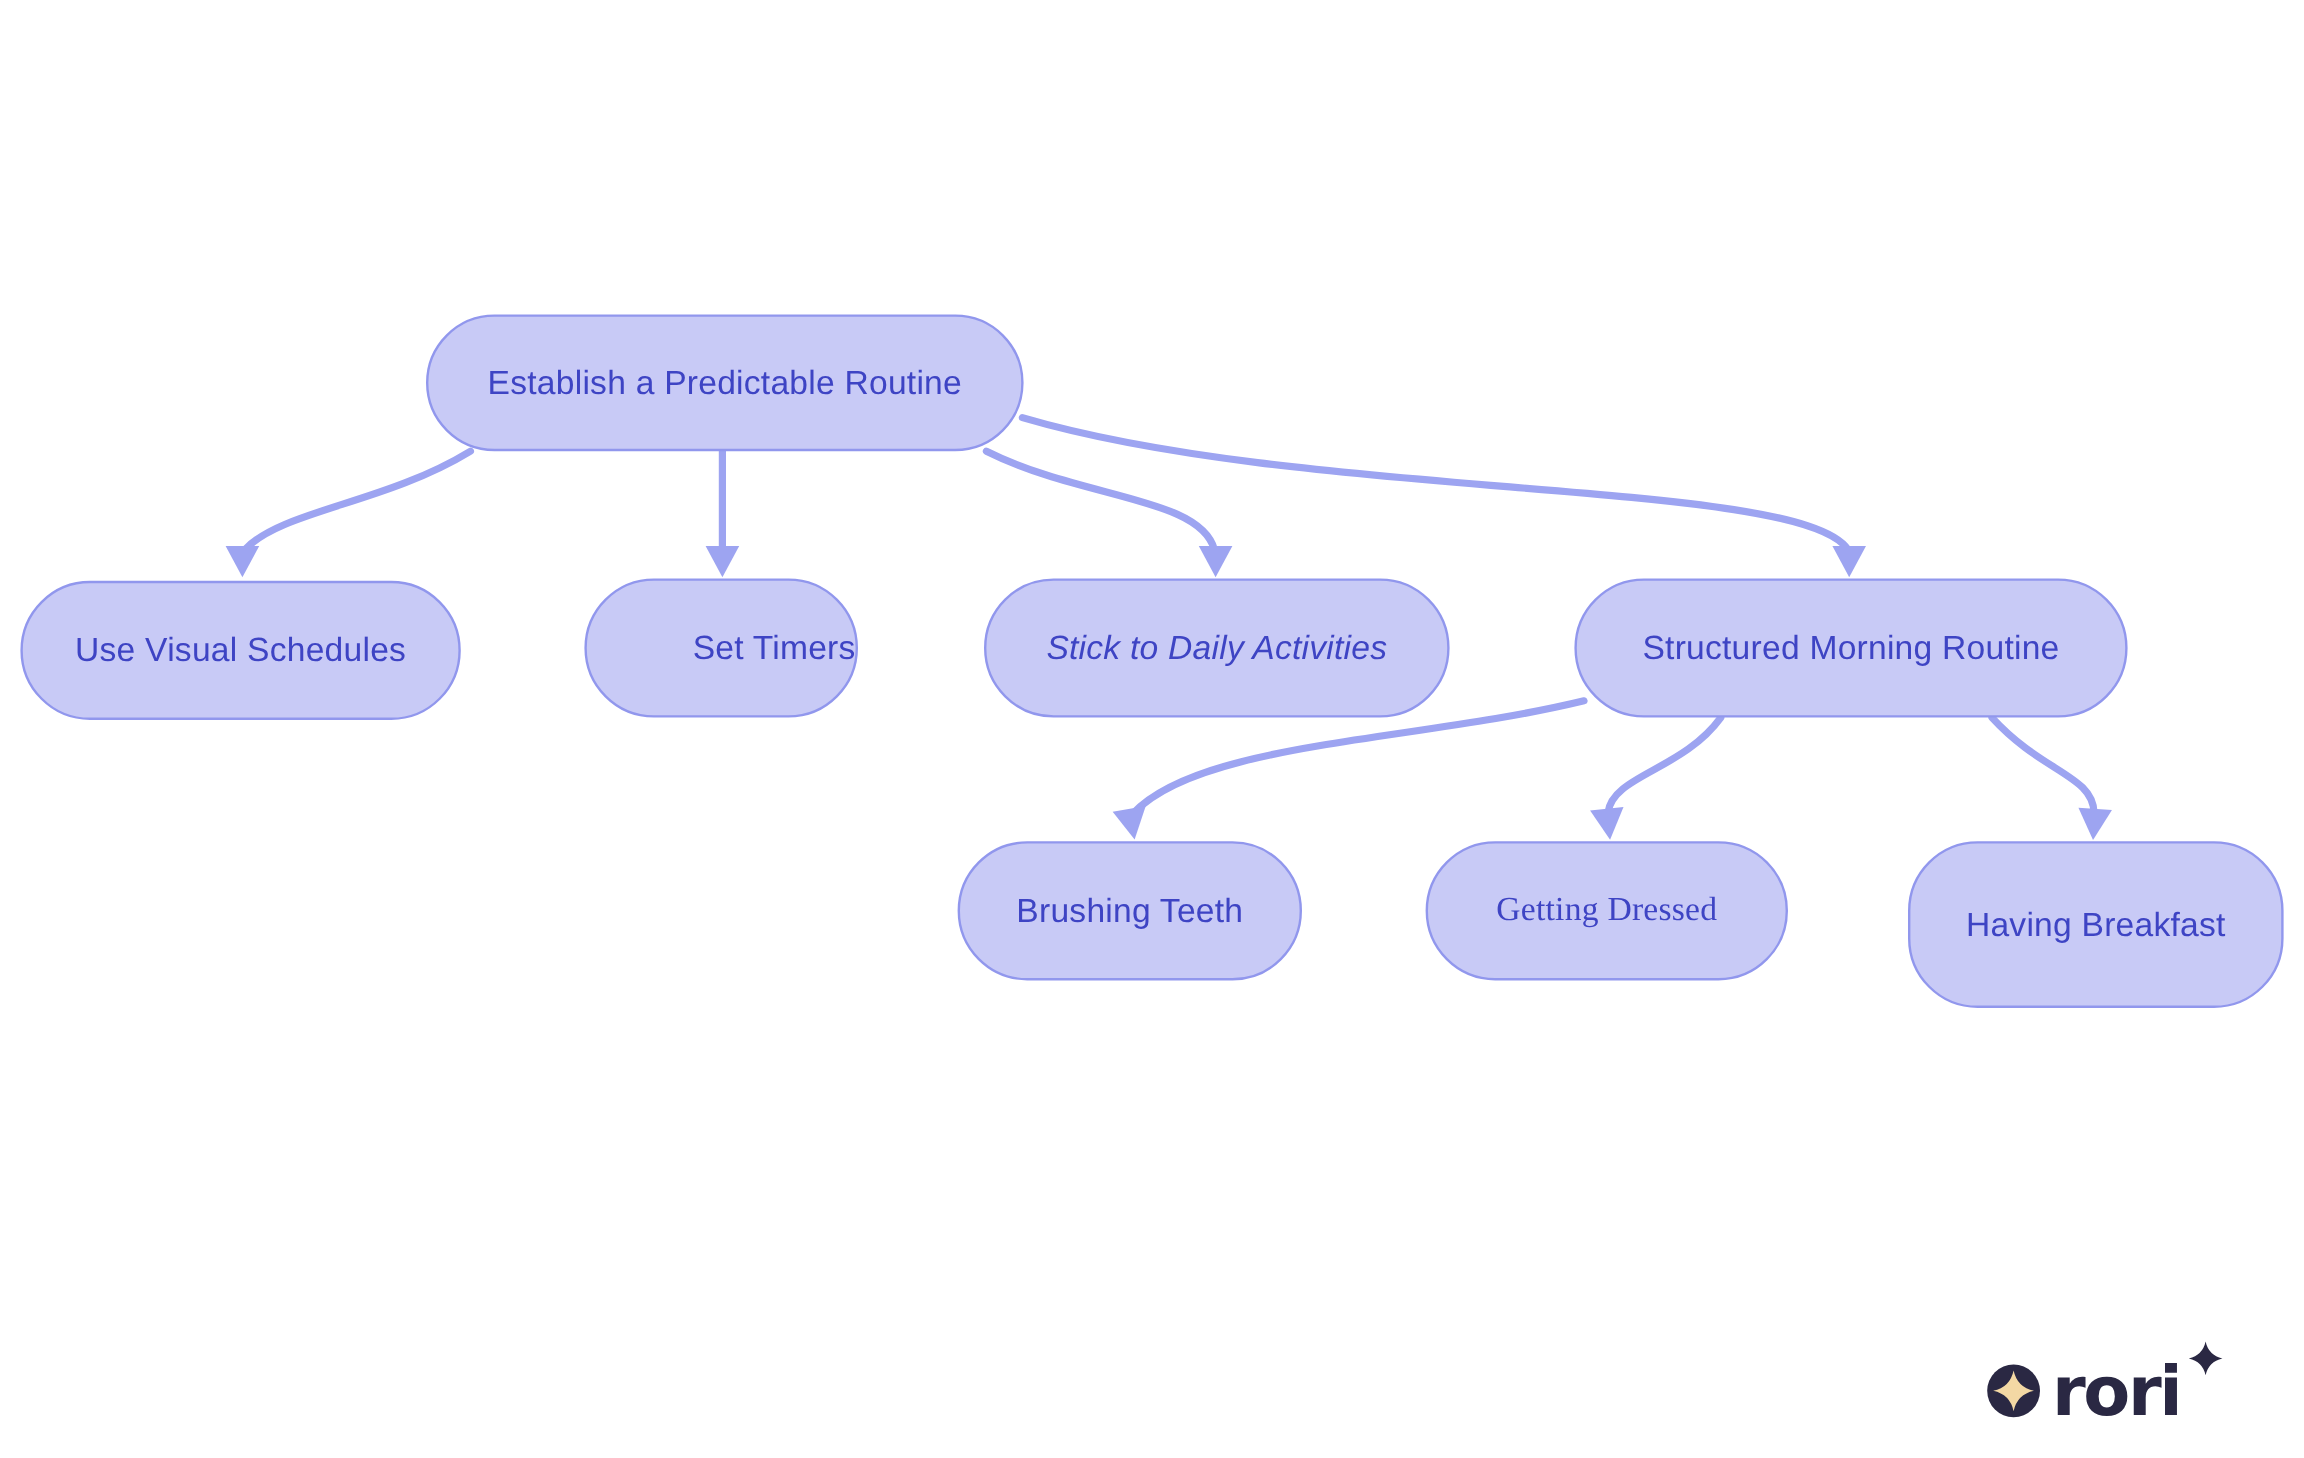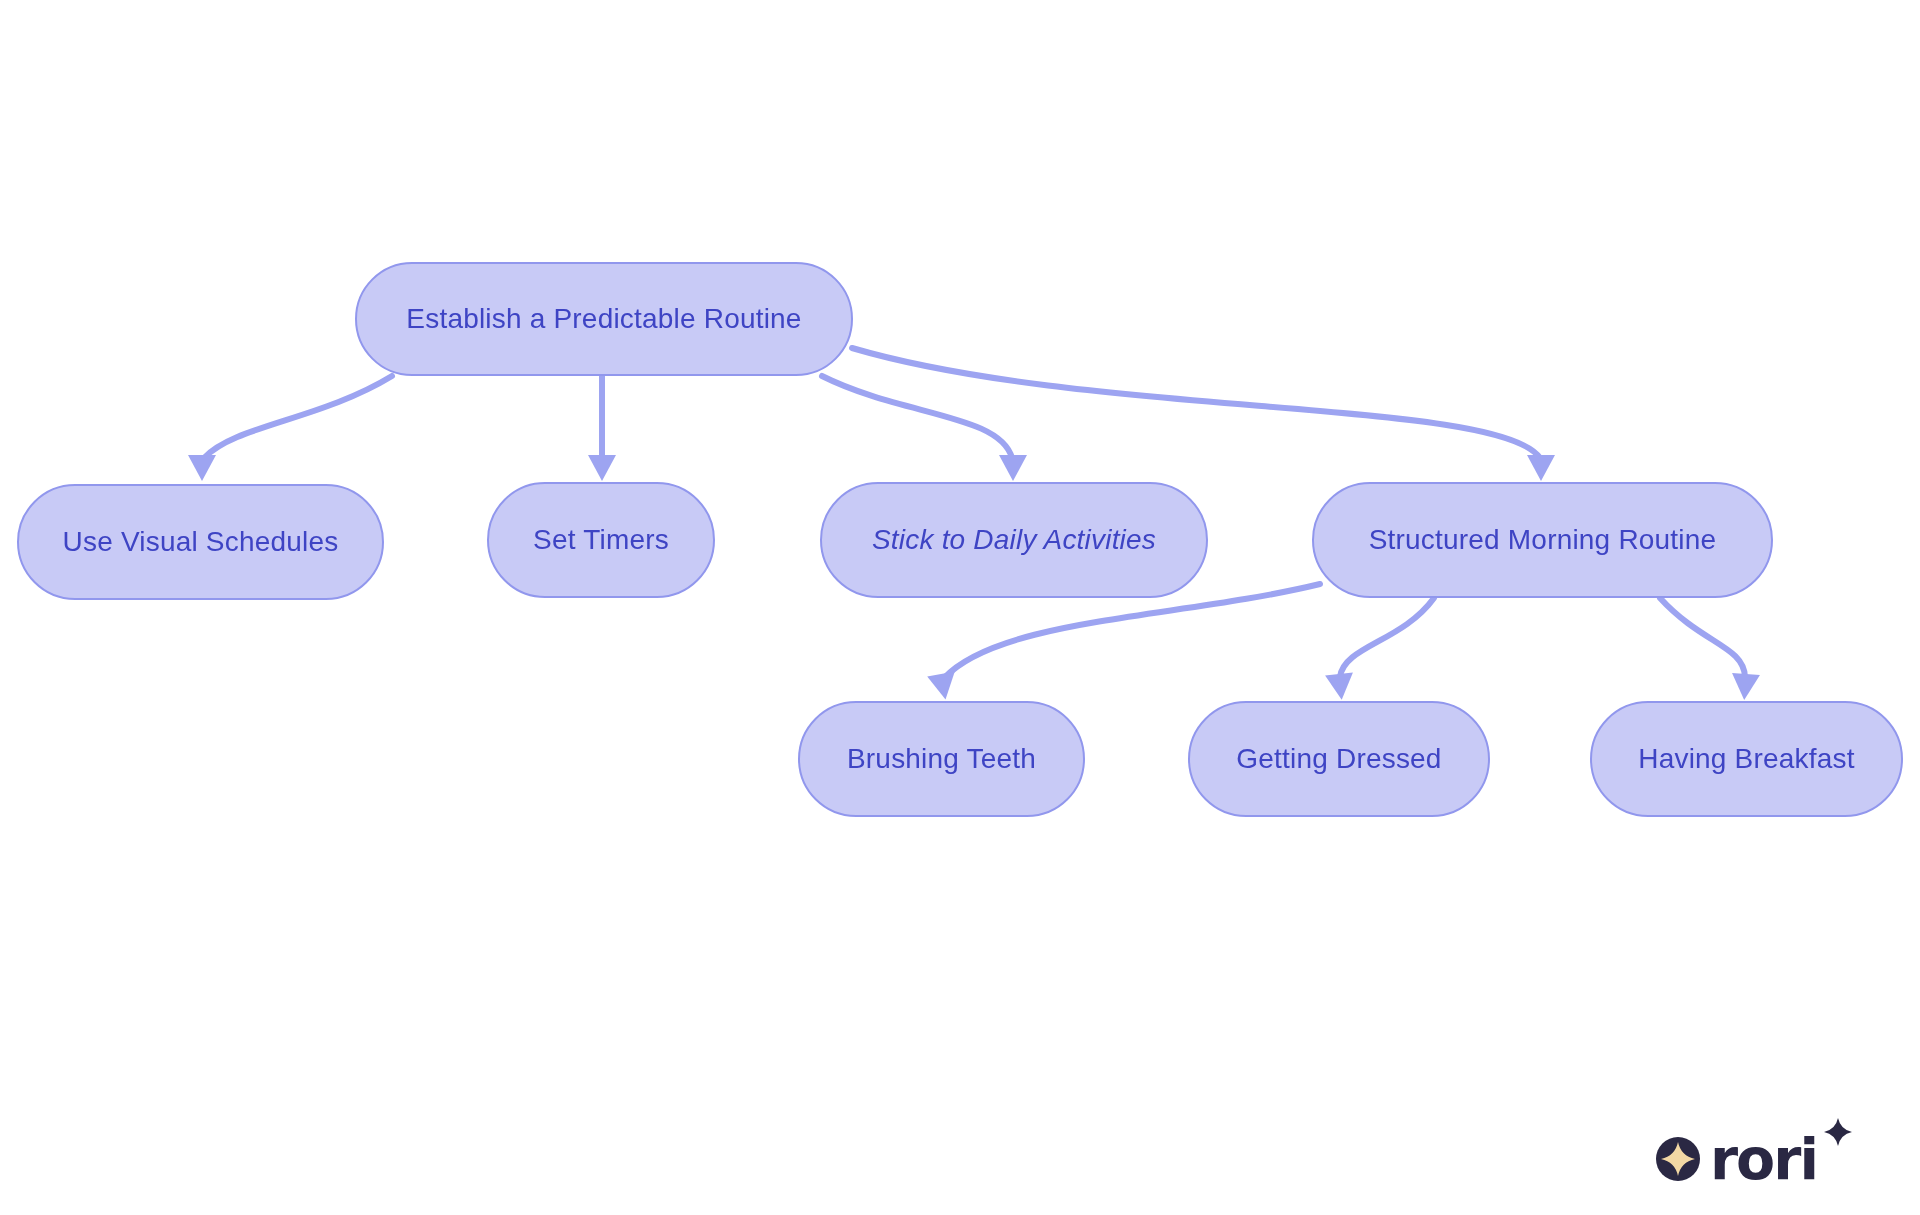--- a/index.html
+++ b/index.html
@@ -38,26 +38,26 @@
     fill: none;
     stroke: #9da4f1;
     stroke-width: 6;
     stroke-linecap: round;
   }
   .arrowhead { fill: #9da4f1; stroke: none; }
 
   
   #node-establish { left: 355px;  top: 262px; width: 498px; height: 114px; }
   #node-visual    { left: 17px;   top: 484px; width: 367px; height: 116px; }
-  #node-timers    { left: 487px;  top: 482px; width: 228px; height: 116px; }
+  #node-timers    { left: 487px;  top: 482px; width: 228px; height: 116px; justify-content: flex-end; }
   #node-daily     { left: 820px;  top: 482px; width: 388px; height: 116px; font-style: italic; }
   #node-morning   { left: 1312px; top: 482px; width: 461px; height: 116px; justify-content: center; }
   #node-teeth     { left: 798px;  top: 701px; width: 287px; height: 116px; }
-  #node-dressed   { left: 1188px; top: 701px; width: 302px; height: 116px; }
-  #node-breakfast { left: 1590px; top: 701px; width: 313px; height: 116px; }
+  #node-dressed   { left: 1188px; top: 701px; width: 302px; height: 116px; font-family: Liberation Serif, serif; }
+  #node-breakfast { left: 1590px; top: 701px; width: 313px; height: 139px; }
 
   #logo {
     position: absolute;
     left: 1650px; top: 1115px;
     width: 215px; height: 78px;
     z-index: 2;
   }
   #logo text {
     font-family: "DejaVu Sans", "Liberation Sans", sans-serif;
     font-weight: bold;

